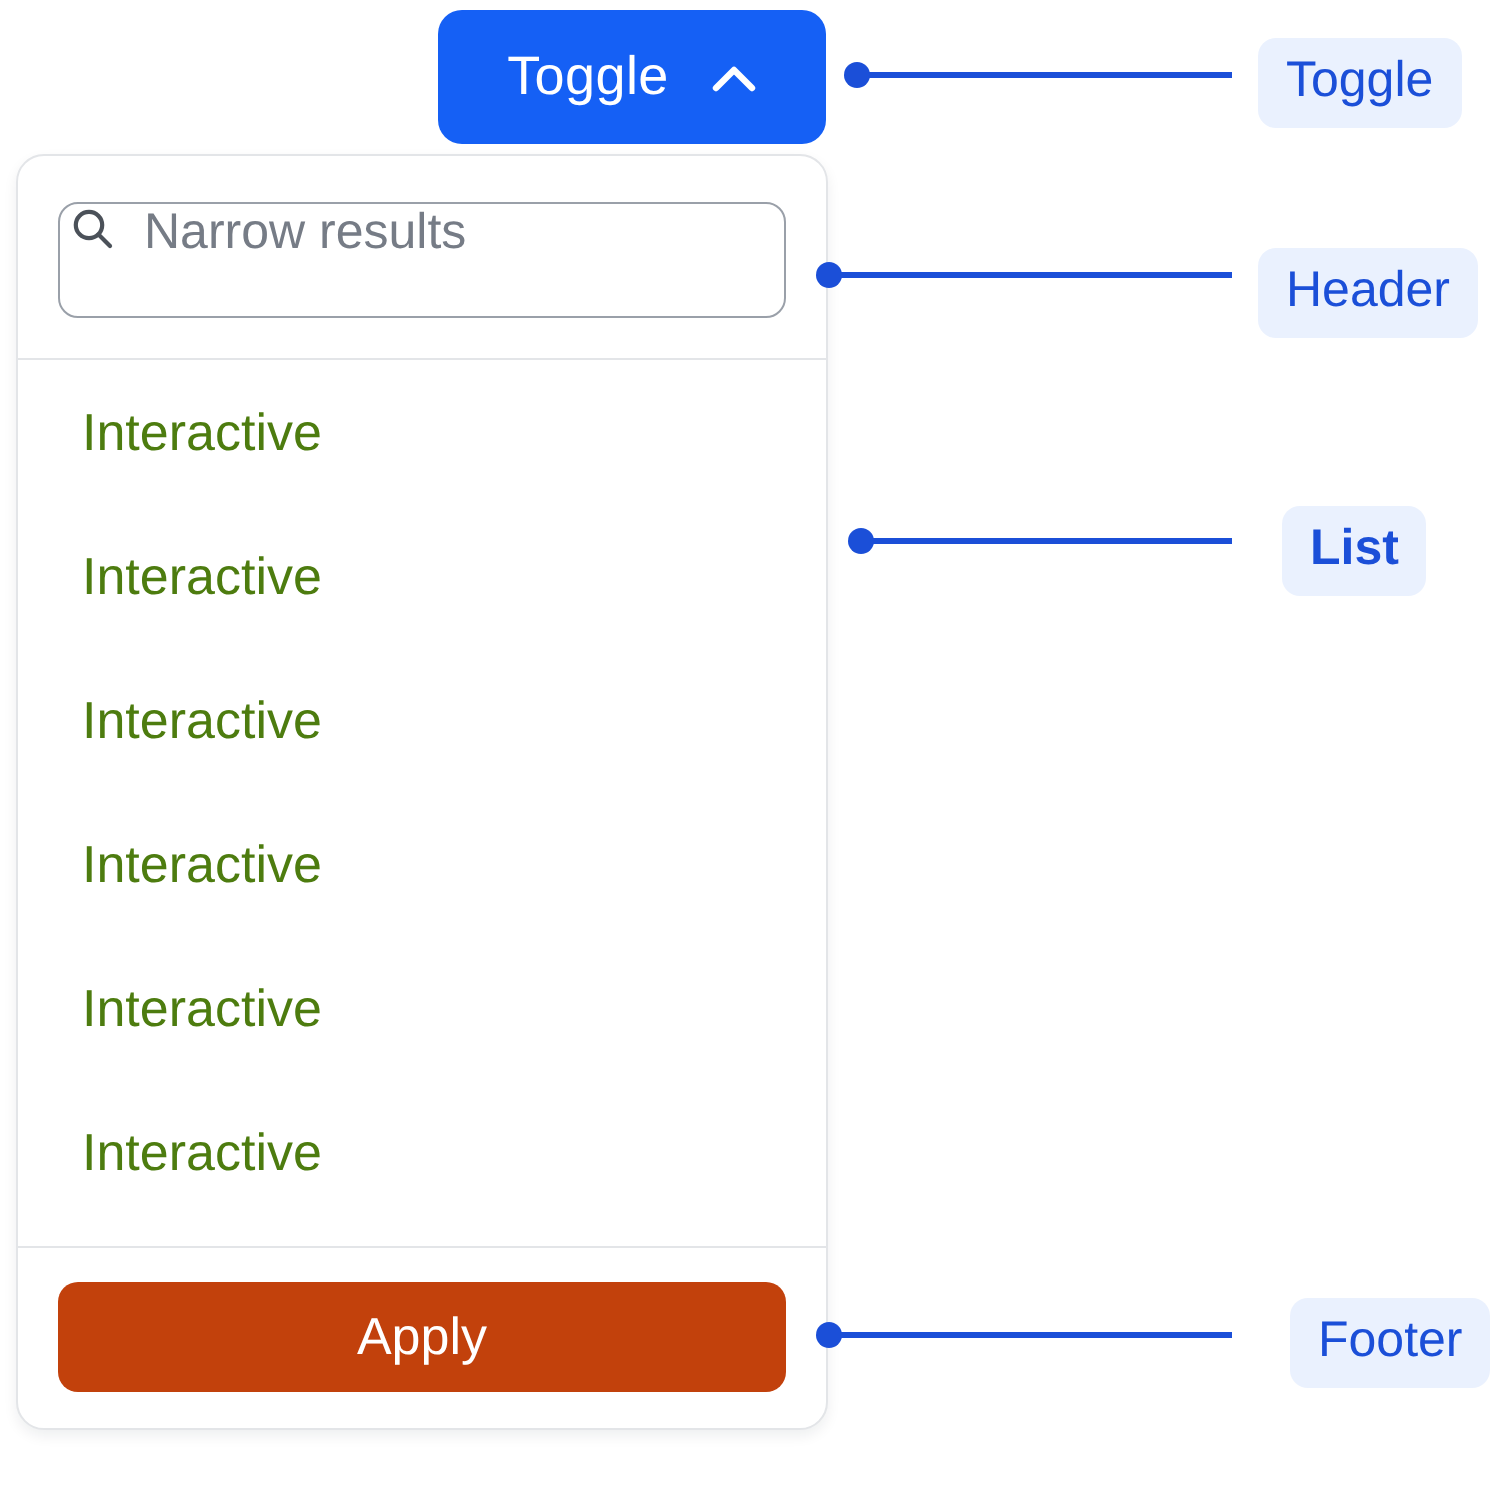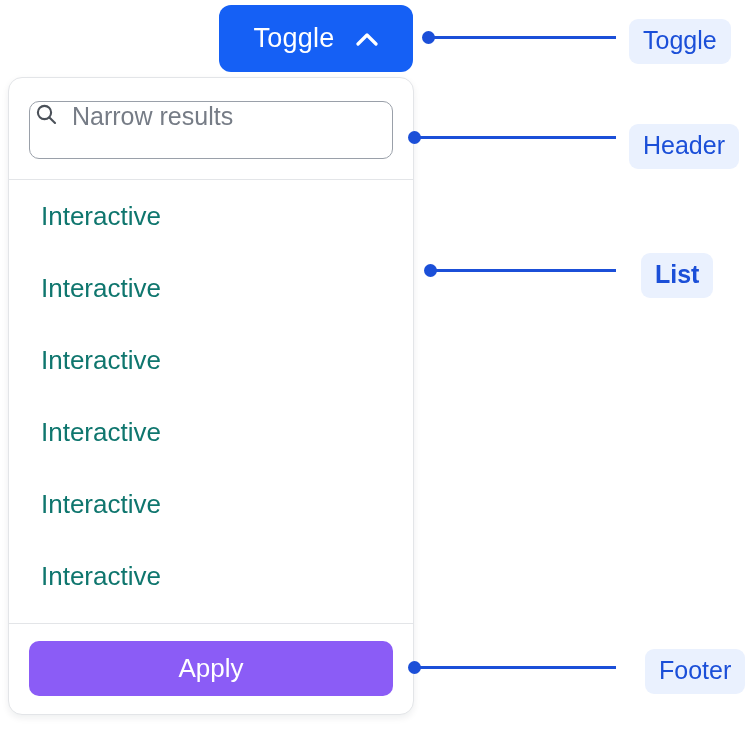--- a/index.html
+++ b/index.html
@@ -101,33 +101,33 @@
     box-sizing: border-box;
     overflow: hidden;
   }
   .option-row {
     height: 72px;
     display: flex;
     align-items: center;
     padding: 0 20px 0 32px;
     box-sizing: border-box;
     font-size: 26px;
-    color: #0f766e;
+    color: #4d7c0f;
     cursor: pointer;
   }
 
   
   #panel-footer {
     padding: 17px 20px 0 20px;
   }
   #apply-button {
     display: block;
     width: 100%;
     height: 55px;
-    background: #8b5cf6;
+    background: #c2410c;
     border: none;
     border-radius: 10px;
     color: #ffffff;
     font-family: "Liberation Sans", sans-serif;
     font-size: 26px;
     cursor: pointer;
     padding: 0;
   }
 
   

